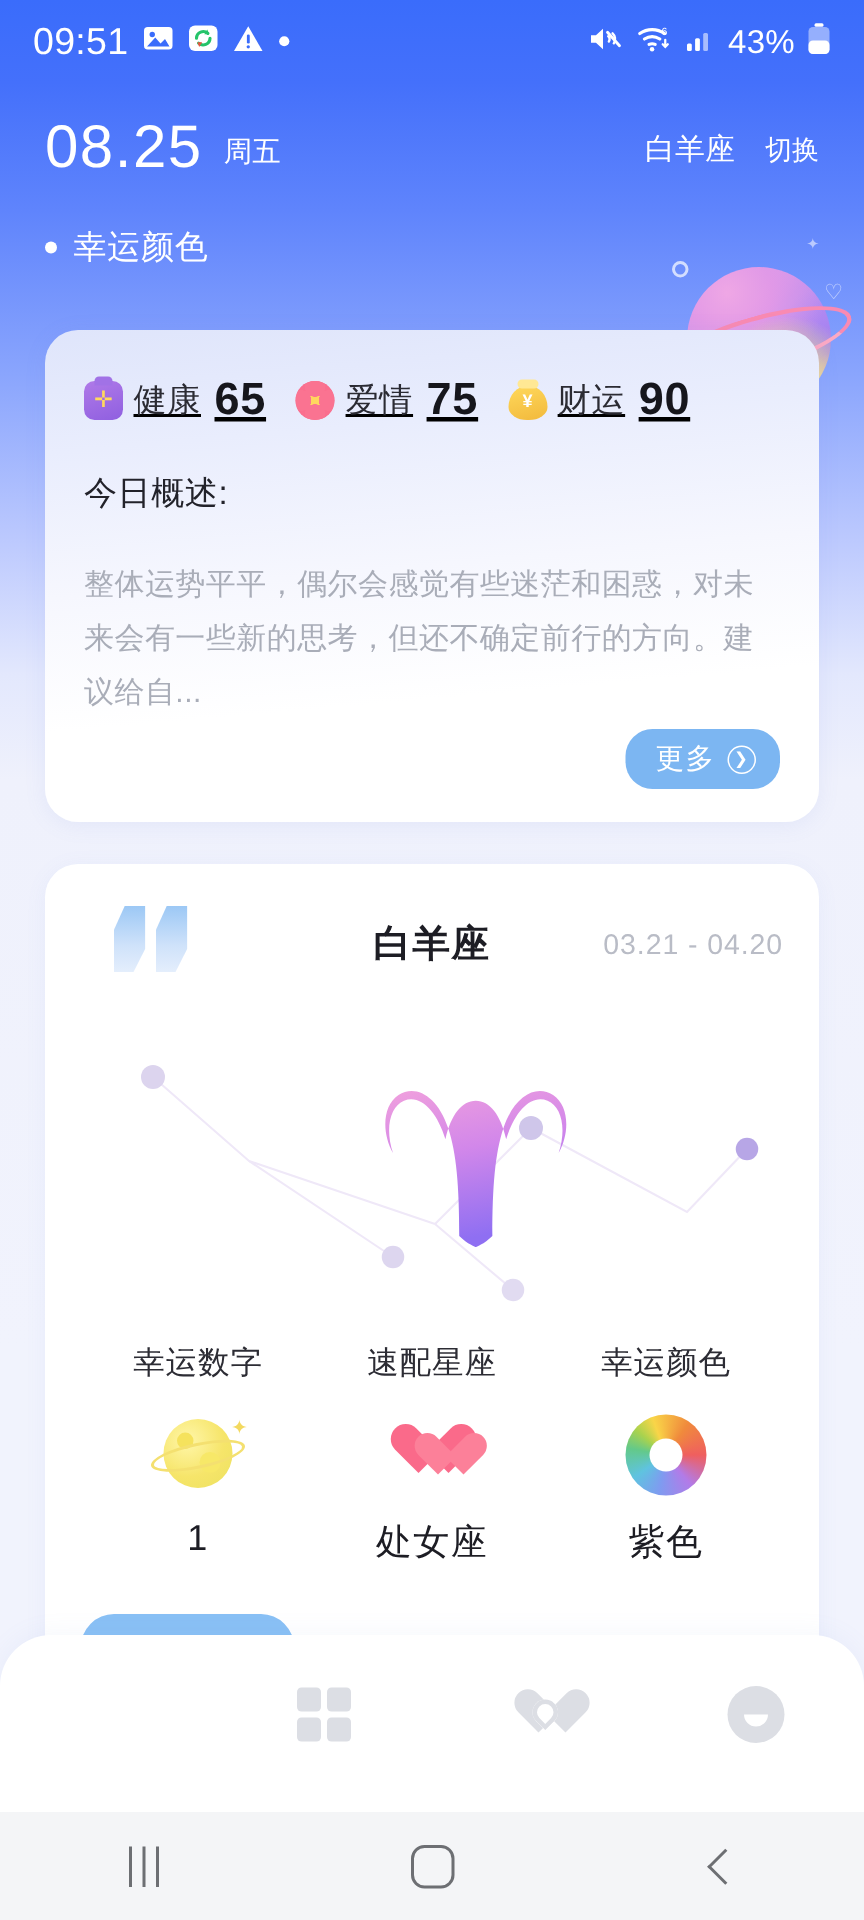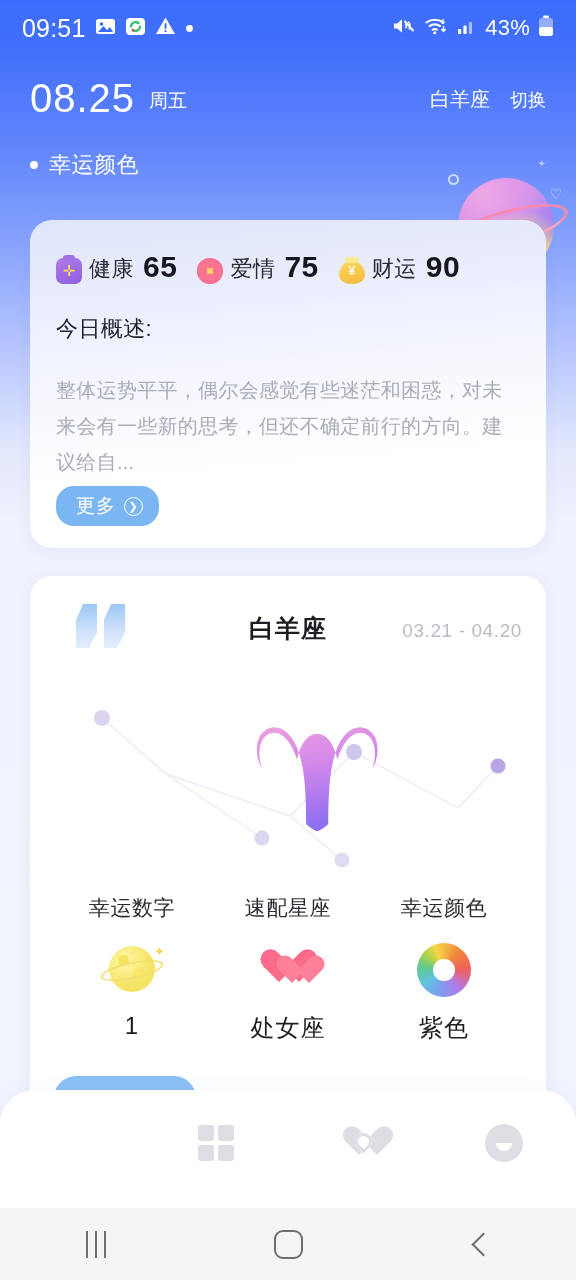--- a/index.html
+++ b/index.html
@@ -87,21 +87,21 @@
   
   #fortune-card {
     margin: 14px 30px 0 30px;
     border-radius: 22px;
     background: linear-gradient(175deg, #dfe5fb 0%, #e9edfd 22%, #f6f7fe 48%, #ffffff 72%, #ffffff 100%);
     padding: 30px 26px 22px 26px;
     box-shadow: 0 2px 14px rgba(120,140,220,.10);
     position: relative; overflow: hidden;
   }
   #score-row { display: flex; align-items: center; gap: 0; }
-  .score-item { display: flex; align-items: flex-end; }
+  .score-item { display: flex; align-items: center; text-decoration: underline; }
   .score-item + .score-item { margin-left: 20px; }
   .score-ic { width: 26px; height: 26px; flex: none; position: relative; margin-right: 7px; }
   .score-name { font-size: 22px; color: #2b2b33; letter-spacing: .5px; }
   .score-val { font-size: 30px; color: #16161c; font-weight: 700; margin-left: 9px; letter-spacing: .5px; }
 
   
   .ic-kit { border-radius: 7px; background: linear-gradient(160deg,#b07ae8,#8f5fe0); }
   .ic-kit::before { content: ""; position: absolute; left: 7px; top: -3px; width: 12px; height: 6px; border-radius: 3px 3px 0 0; background: #a172e6; }
   .ic-kit::after { content: "✛"; position: absolute; left: 0; right: 0; top: 1px; text-align: center; font-size: 15px; color: #ffd95e; line-height: 24px; }
   
@@ -118,21 +118,21 @@
   
   .ic-bag { border-radius: 50% 50% 48% 48% / 62% 62% 38% 38%; background: linear-gradient(165deg,#ffd95c,#f2b93c); margin-top: 3px; height: 23px; }
   .ic-bag::before { content: ""; position: absolute; left: 6px; top: -4px; width: 14px; height: 6px; border-radius: 3px; background: #ffe894; }
   .ic-bag::after { content: "¥"; position: absolute; left: 0; right: 0; top: 3px; text-align: center; font-size: 12px; color: #fff; font-weight: 700; }
 
   .sum-title { font-size: 22px; color: #22222a; margin-top: 30px; letter-spacing: .4px; }
   .sum-text {
     font-size: 20px; color: #a9adb8; line-height: 36px;
     margin-top: 28px; letter-spacing: .3px;
   }
-  #more-row { display: flex; margin-top: 6px; }
+  #more-row { display: flex; justify-content: flex-end; margin-top: 6px; }
   #more-btn {
     display: inline-flex; align-items: center; gap: 8px;
     background: #7cb6f2; color: #fff;
     border: none; border-radius: 18px;
     padding: 7px 16px 7px 20px; font-size: 19px;
     font-family: inherit; letter-spacing: 1px; cursor: pointer;
   }
   .more-arrow {
     width: 19px; height: 19px; border-radius: 50%;
     border: 1.6px solid #fff; display: inline-flex;

